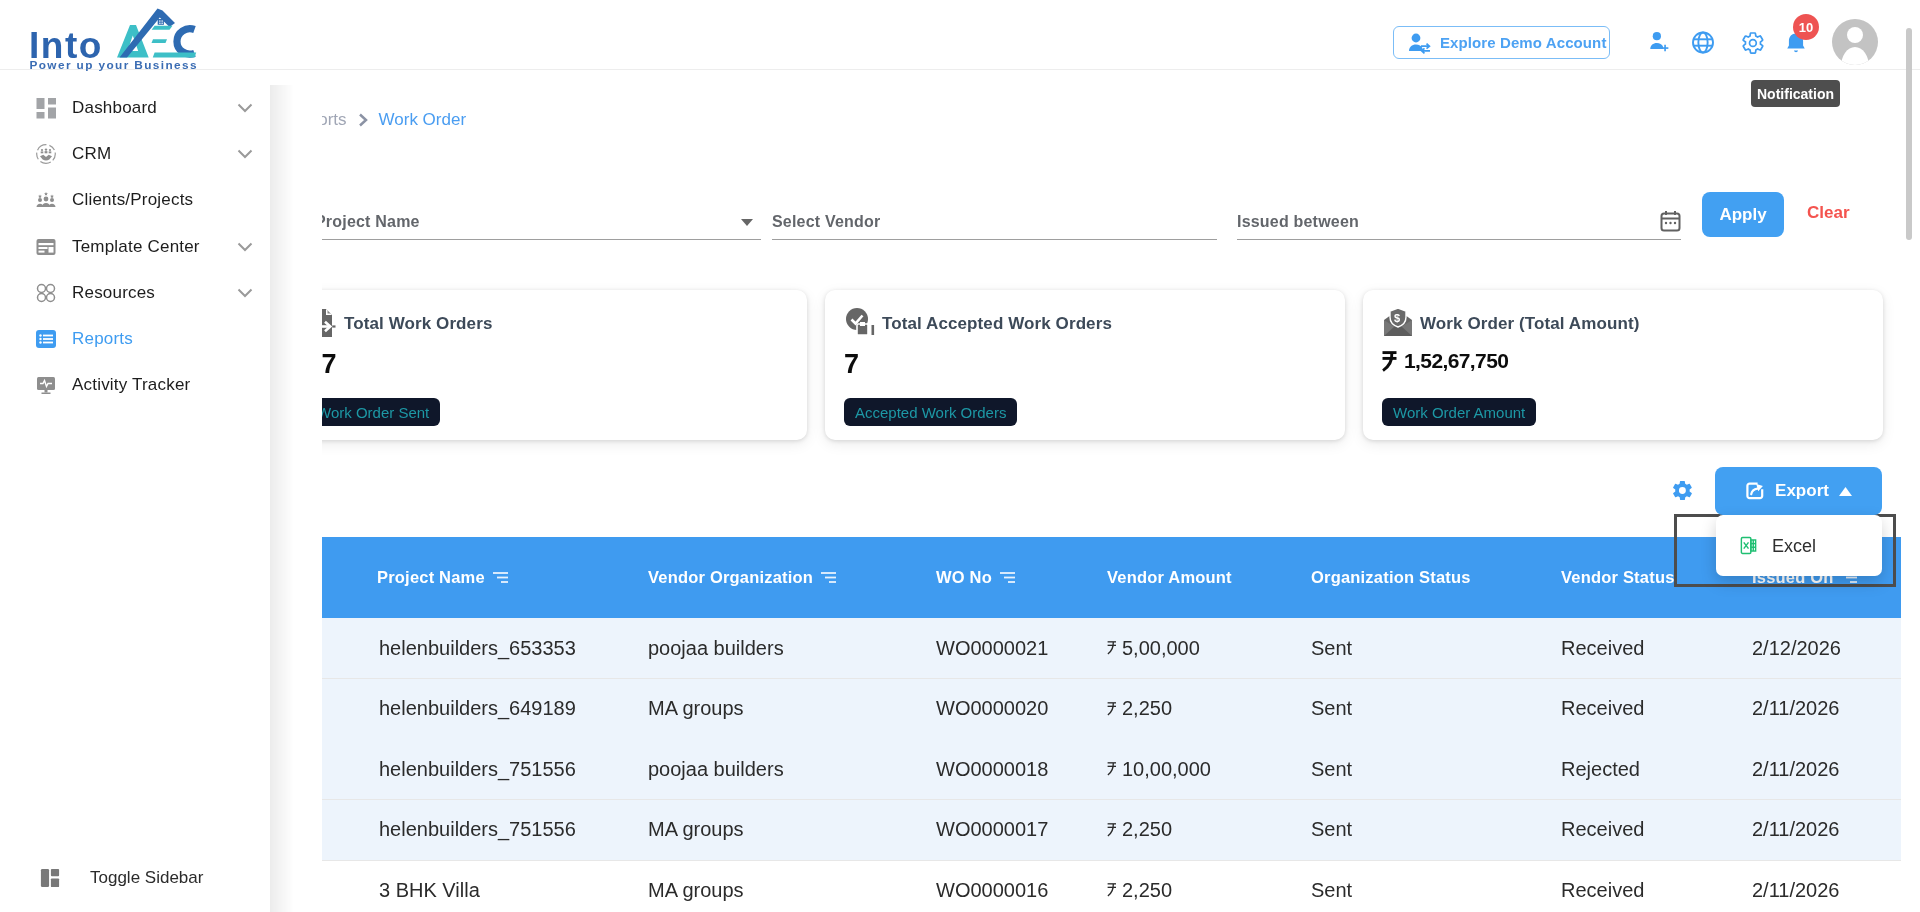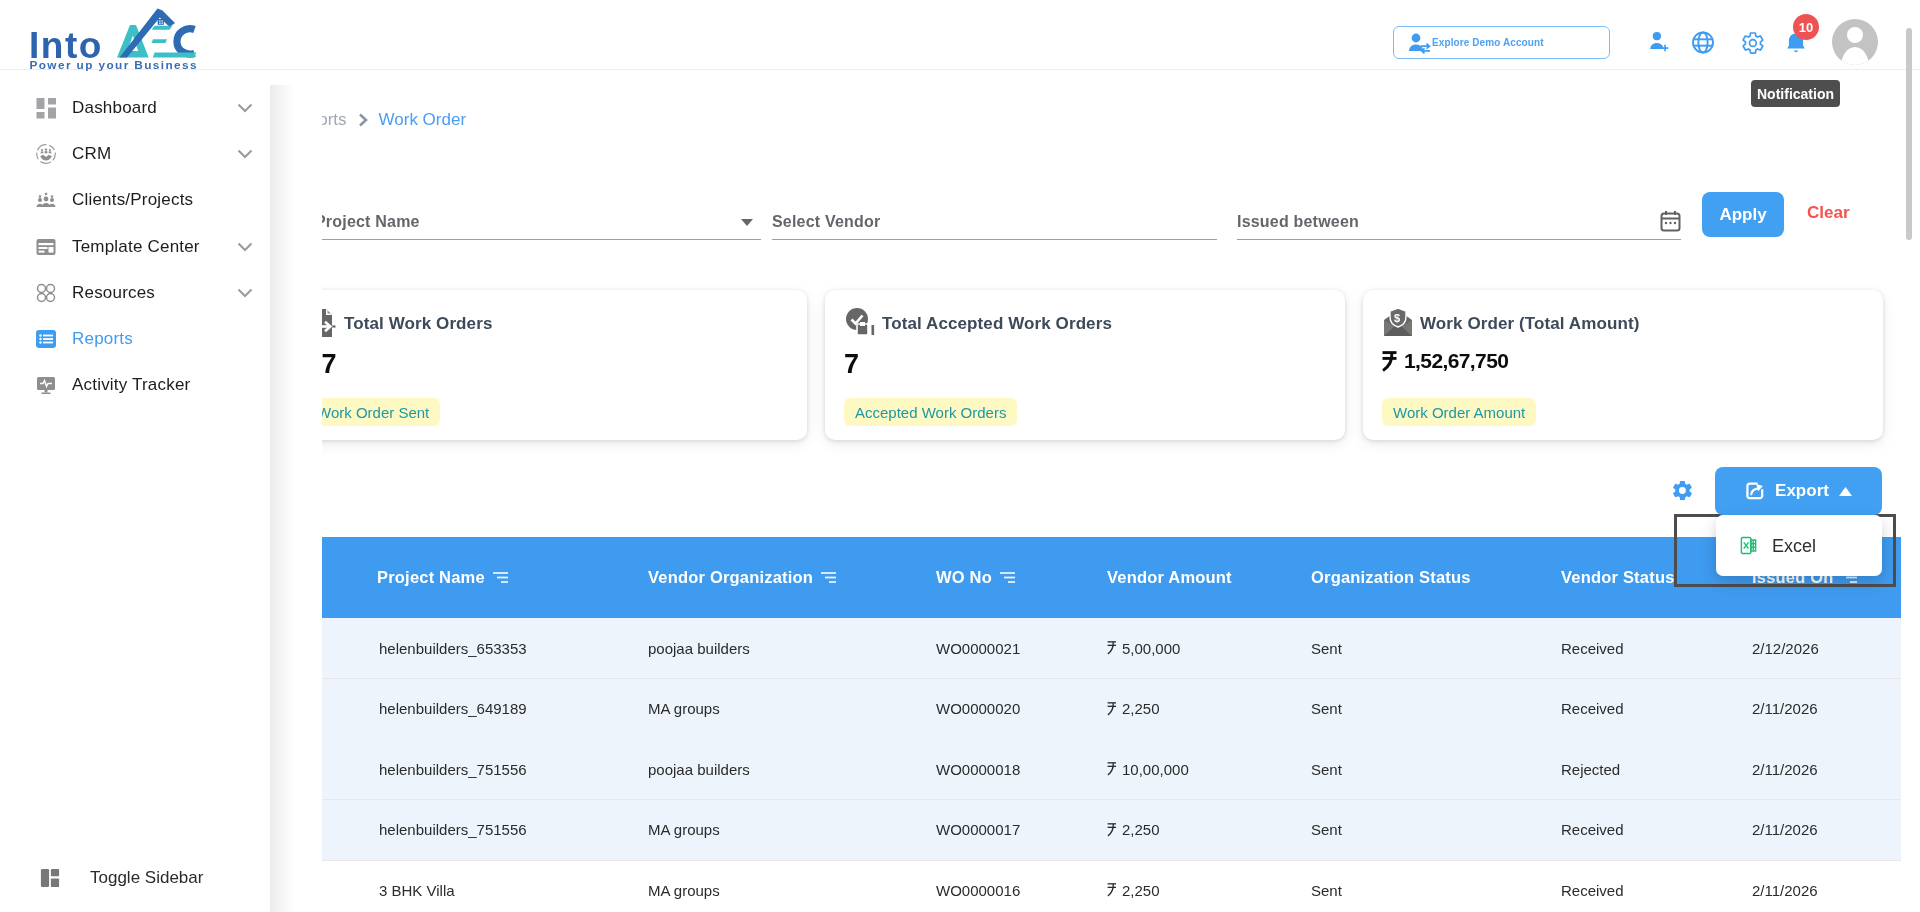--- a/index.html
+++ b/index.html
@@ -6,22 +6,22 @@
 html,body { width:1920px; height:912px; overflow:hidden; background:#fff;
   font-family:"Liberation Sans", sans-serif; }
 .abs { position:absolute; }
 
 
 #header { position:fixed; left:0; top:0; width:1920px; height:70px; background:#fff; z-index:50; }
 #header .hline { position:absolute; left:0; bottom:0; width:1920px; height:1px; background:#ededed; }
 
 
 #explore { position:absolute; left:1393px; top:26px; width:217px; height:33px;
-  border:1px solid #7bbdf7; border-radius:6px; display:flex; align-items:center; gap:0;
-  padding-left:12px; color:#4da2f3; font-size:10px; font-weight:bold; white-space:nowrap; letter-spacing:.1px;}
+  border:1px solid #7bbdf7; border-radius:6px; display:flex; align-items:center; gap:8px;
+  padding-left:12px; color:#4da2f3; font-size:15px; font-weight:bold; white-space:nowrap; letter-spacing:.1px;}
 
 
 .topicon { position:absolute; top:0; }
 
 #avatar { position:absolute; left:1832px; top:19px; width:46px; height:46px; border-radius:50%; background:#c3c3c3; overflow:hidden;}
 #avatar .head{ position:absolute; left:15px; top:8px; width:16px;height:16px;border-radius:50%;background:#fff;}
 #avatar .body{ position:absolute; left:9px; top:28px; width:28px;height:20px;border-radius:50% 50% 0 0/ 100% 100% 0 0;background:#fff;}
 
 #badge { position:absolute; left:1793px; top:14px; min-width:26px; height:26px; border-radius:50%;
   background:#ee5352; color:#fff; font-size:13px; font-weight:bold; display:flex; align-items:center; justify-content:center; z-index:5;}
@@ -53,36 +53,36 @@
 #apply { position:absolute; left:1702px; top:192px; width:82px; height:45px; background:#42a0f2;
   border-radius:8px; color:#fff; font-size:17px; font-weight:600; display:flex; align-items:center; justify-content:center;}
 #clear { position:absolute; left:1807px; top:203px; font-size:17px; font-weight:600; color:#f4534e; }
 
 
 .card { position:absolute; top:290px; width:520px; height:150px; background:#fff; border-radius:10px;
   box-shadow:0 1px 4px rgba(0,0,0,.13), 0 4px 14px rgba(0,0,0,.08); }
 .card .cicon { position:absolute; left:19px; top:17px; width:32px; height:32px;}
 .card .ctitle { position:absolute; left:57px; top:24px; font-size:17px; font-weight:bold; color:#3d4a59; letter-spacing:.1px;}
 .card .cnum { position:absolute; left:19px; top:59px; font-size:27px; font-weight:800; color:#0c0c0c; letter-spacing:.5px;}
-.card .chip { position:absolute; left:19px; top:108px; height:28px; background:#fef9c3; border-radius:6px;
+.card .chip { position:absolute; left:19px; top:108px; height:28px; background:#0f172a; border-radius:6px;
   display:flex; align-items:center; padding:0 11px; color:#1d98a5; font-size:15px; font-weight:500;}
 
 
 #gearbtn { position:absolute; left:1671px; top:479px; width:23px; height:23px;}
 #exportbtn { position:absolute; left:1715px; top:467px; width:167px; height:48px; background:#42a0f2;
   border-radius:8px; color:#fff; display:flex; align-items:center; justify-content:center; gap:10px;
   font-size:17px; font-weight:600; z-index:20;}
 
 
 #thead { position:absolute; left:280px; top:537px; width:1621px; height:81px; background:#3f9bf0; z-index:5;}
 .th { position:absolute; top:0; height:81px; display:flex; align-items:center; gap:8px;
   color:#fff; font-size:16.5px; font-weight:bold; letter-spacing:.2px;}
 .trow { position:absolute; left:280px; width:1621px; height:60px; }
 .trow.sel { background:#edf4fc; }
-.trow .cell { position:absolute; top:0; height:60px; display:flex; align-items:center; font-size:15px; color:#2b2b2b;}
+.trow .cell { position:absolute; top:0; height:60px; display:flex; align-items:center; font-size:20px; color:#2b2b2b;}
 .rsep { position:absolute; left:280px; width:1621px; height:1px; background:#e7e7e7; }
 
 
 .cb { position:absolute; left:17px; top:19px; width:21px; height:21px; border-radius:5px; }
 .cb.on { background:#42a1f5; }
 .cb.off { background:#fff; border:3px solid #585858; border-radius:3px;}
 
 
 #darkrect { position:absolute; left:1674px; top:514px; width:222px; height:73px; border:3px solid #4d4d4d; z-index:15;}
 #ddpanel { position:absolute; left:1716px; top:515px; width:166px; height:61px; background:#fff; border-radius:7px;

